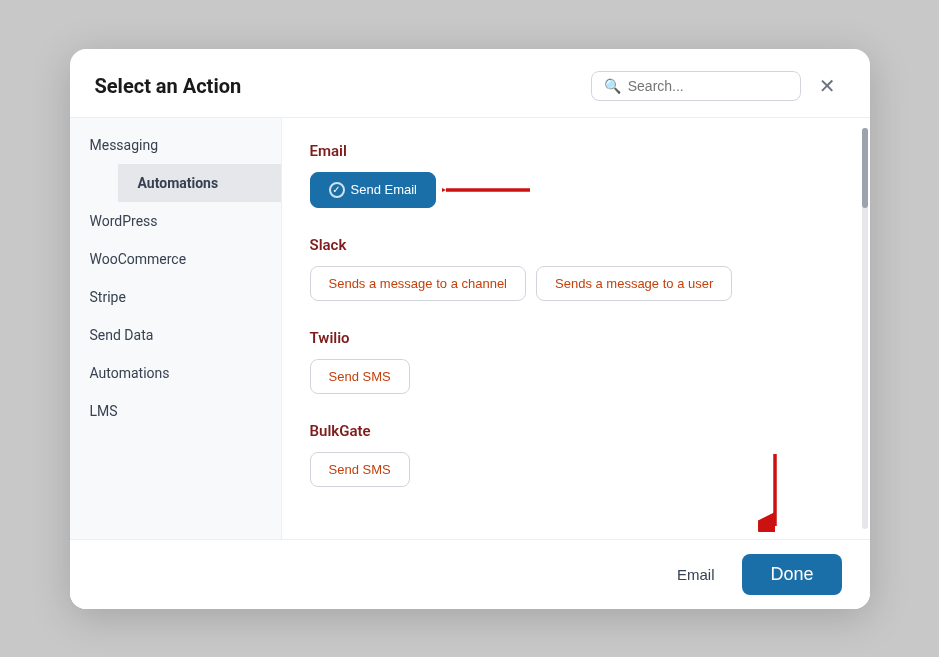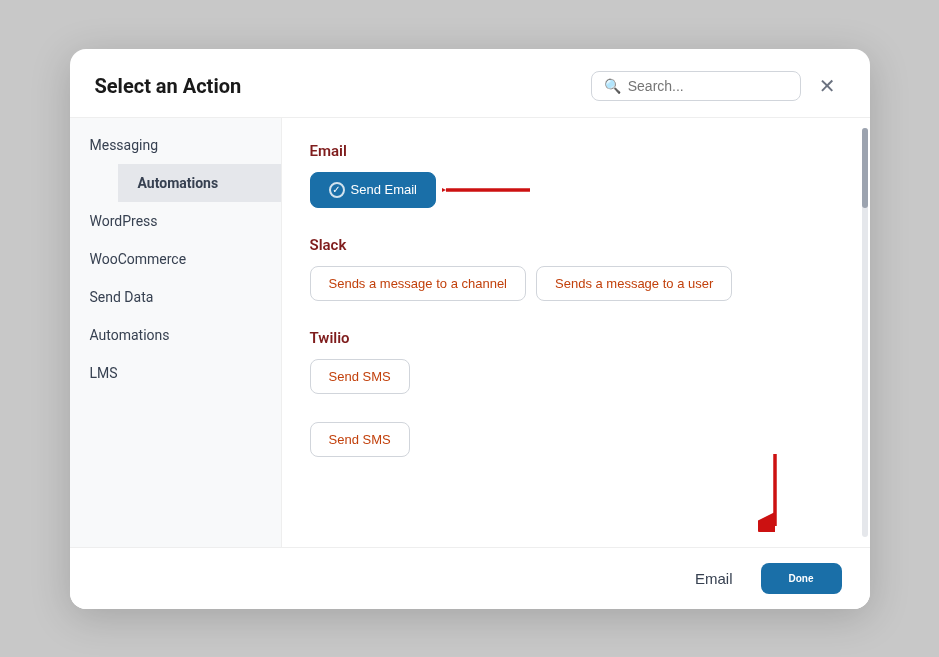--- a/index.html
+++ b/index.html
@@ -182,22 +182,22 @@
       cursor: pointer;
       padding: 8px 16px;
       font-weight: 500;
     }
 
     .done-btn {
       background: #1a6fa8;
       color: #fff;
       border: none;
       border-radius: 8px;
-      font-size: 10px;
-      font-weight: 700;
+      font-size: 18px;
+      font-weight: 400;
       padding: 10px 28px;
       cursor: pointer;
     }
 
     .scrollbar-track {
       width: 6px;
       background: #e5e7eb;
       border-radius: 3px;
       position: absolute;
       right: 2px;
@@ -234,20 +234,21 @@
     </div>
   </div>
 
   <div class="modal-body">
 
     <div class="sidebar">
       <div class="sidebar-item">Messaging</div>
       <div class="sidebar-item active">Automations</div>
       <div class="sidebar-item">WordPress</div>
       <div class="sidebar-item">WooCommerce</div>
+      <div class="sidebar-item">Stripe</div>
       <div class="sidebar-item">Send Data</div>
       <div class="sidebar-item">Automations</div>
       <div class="sidebar-item">LMS</div>
     </div>
 
     <div class="content-wrapper">
       <div class="main-content">
 
         <div class="section">
           <div class="section-label">Email</div>
@@ -285,20 +286,21 @@
         <div class="section">
           <div class="section-label">Twilio</div>
           <div class="action-row">
             <button class="action-btn">
               <span>Send SMS</span>
             </button>
           </div>
         </div>
 
         <div class="section" style="position:relative;">
+          <div class="section-label">BulkGate</div>
           <div class="action-row">
             <button class="action-btn">
               <span>Send SMS</span>
             </button>
           </div>
 
           <svg style="position:absolute; right:50px; top:30px;" width="34" height="80" viewBox="0 0 34 80">
             <defs>
               <marker id="arrowhead-down" markerWidth="8" markerHeight="8" refX="4" refY="0" orient="auto">
                 <polygon points="0 0, 8 0, 4 8" fill="#cc1111"></polygon>

